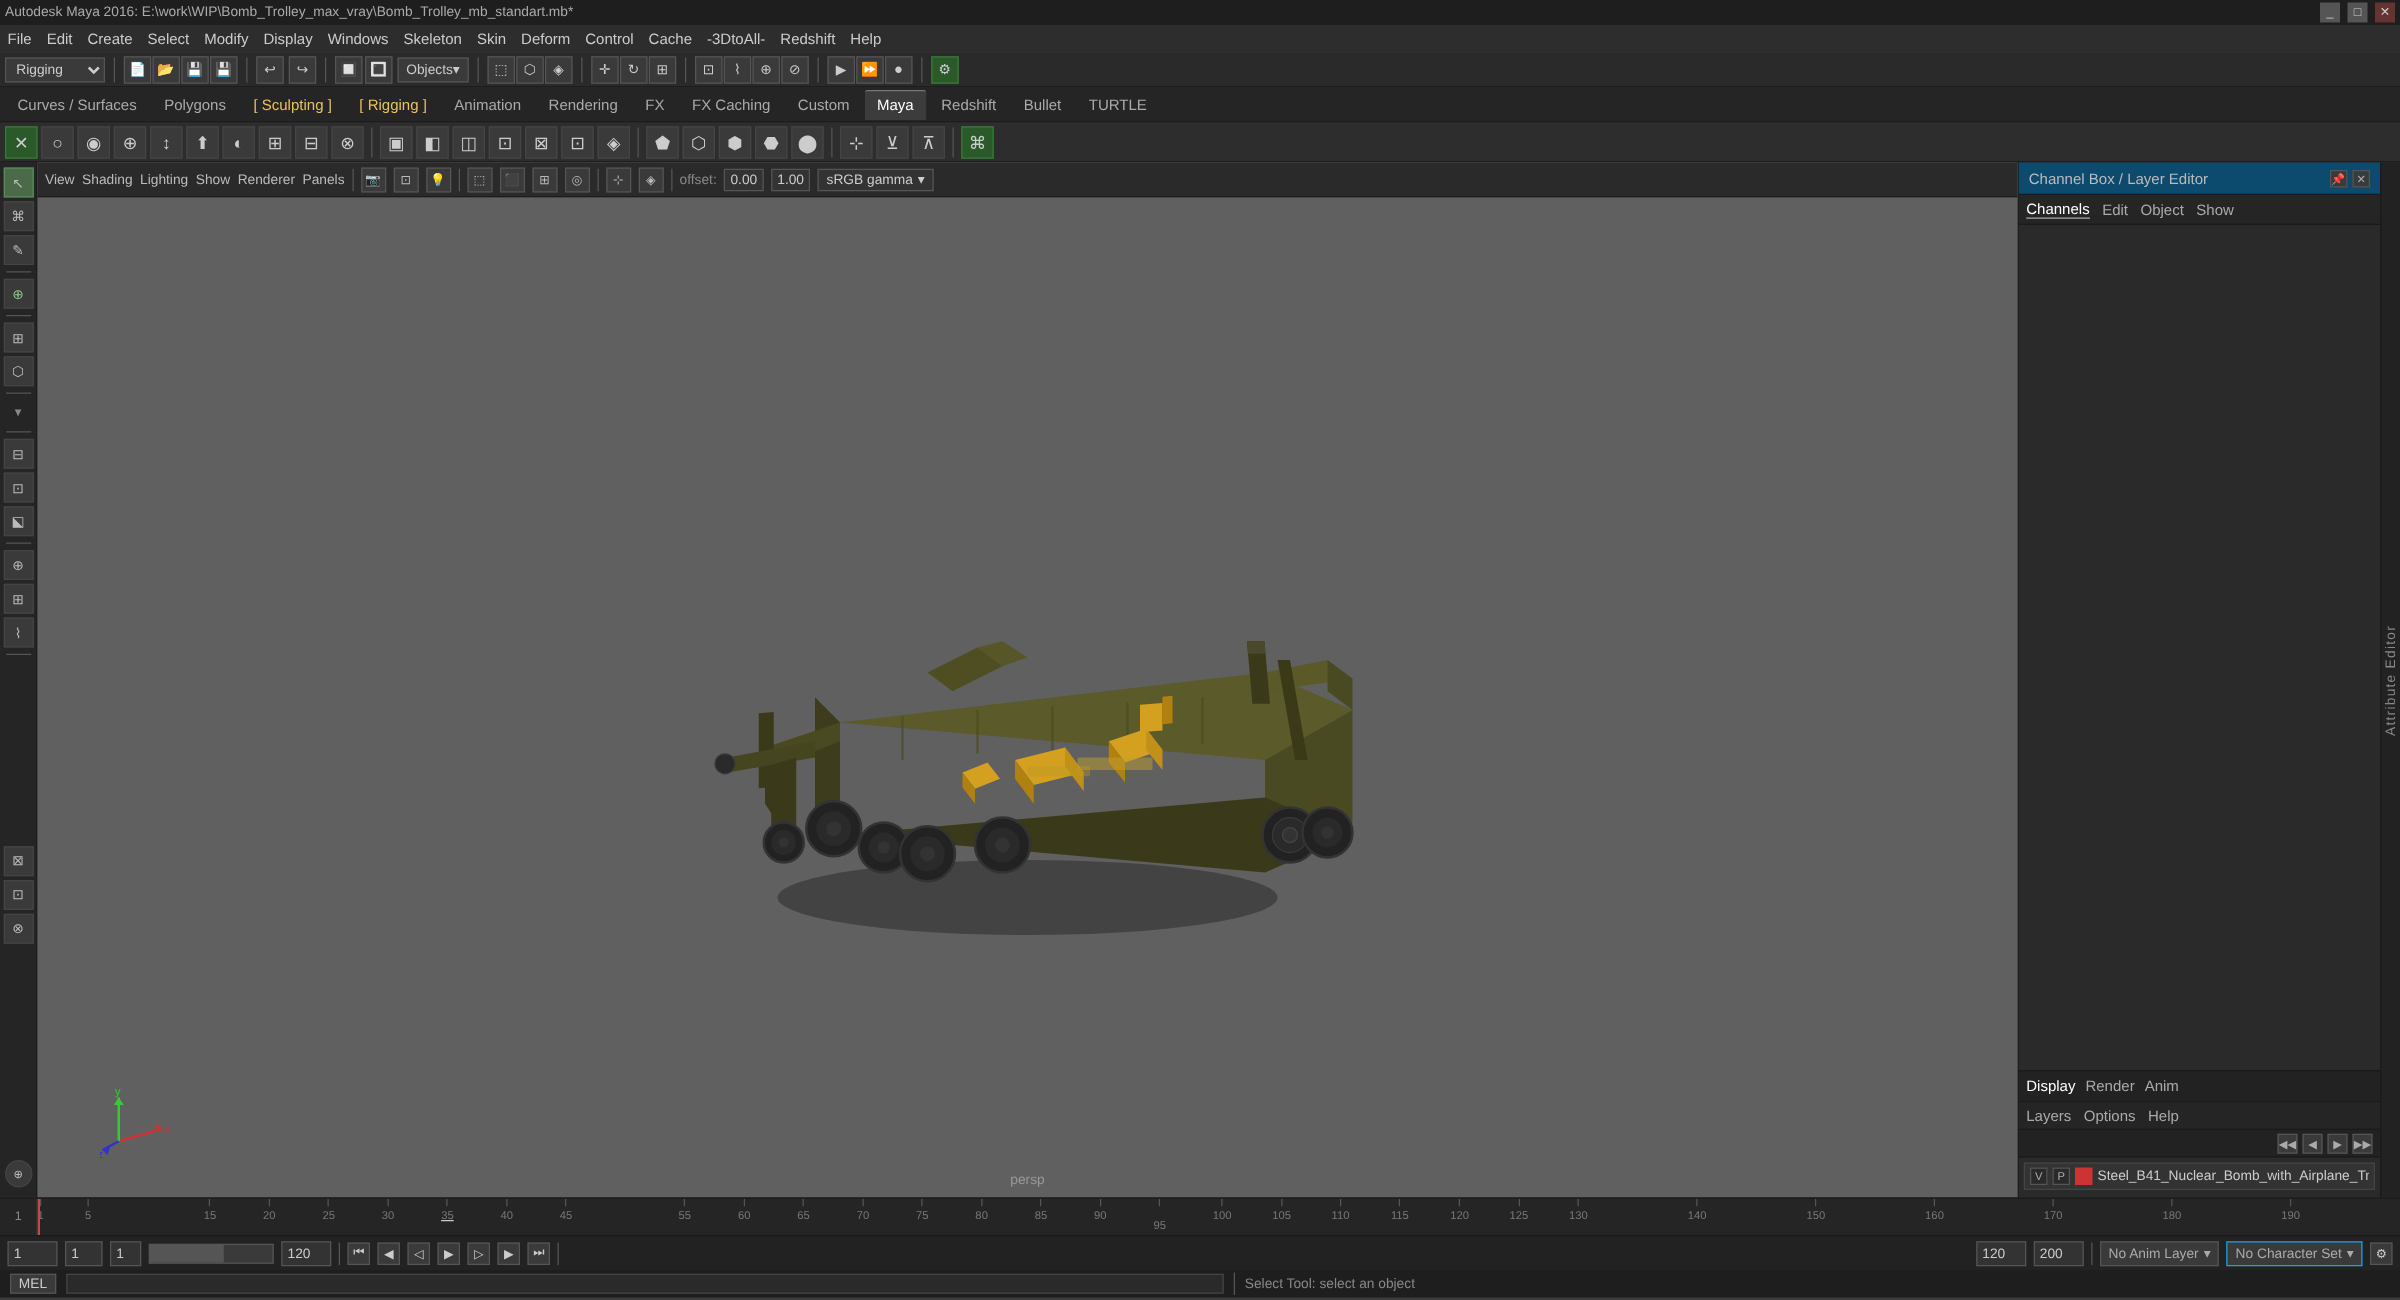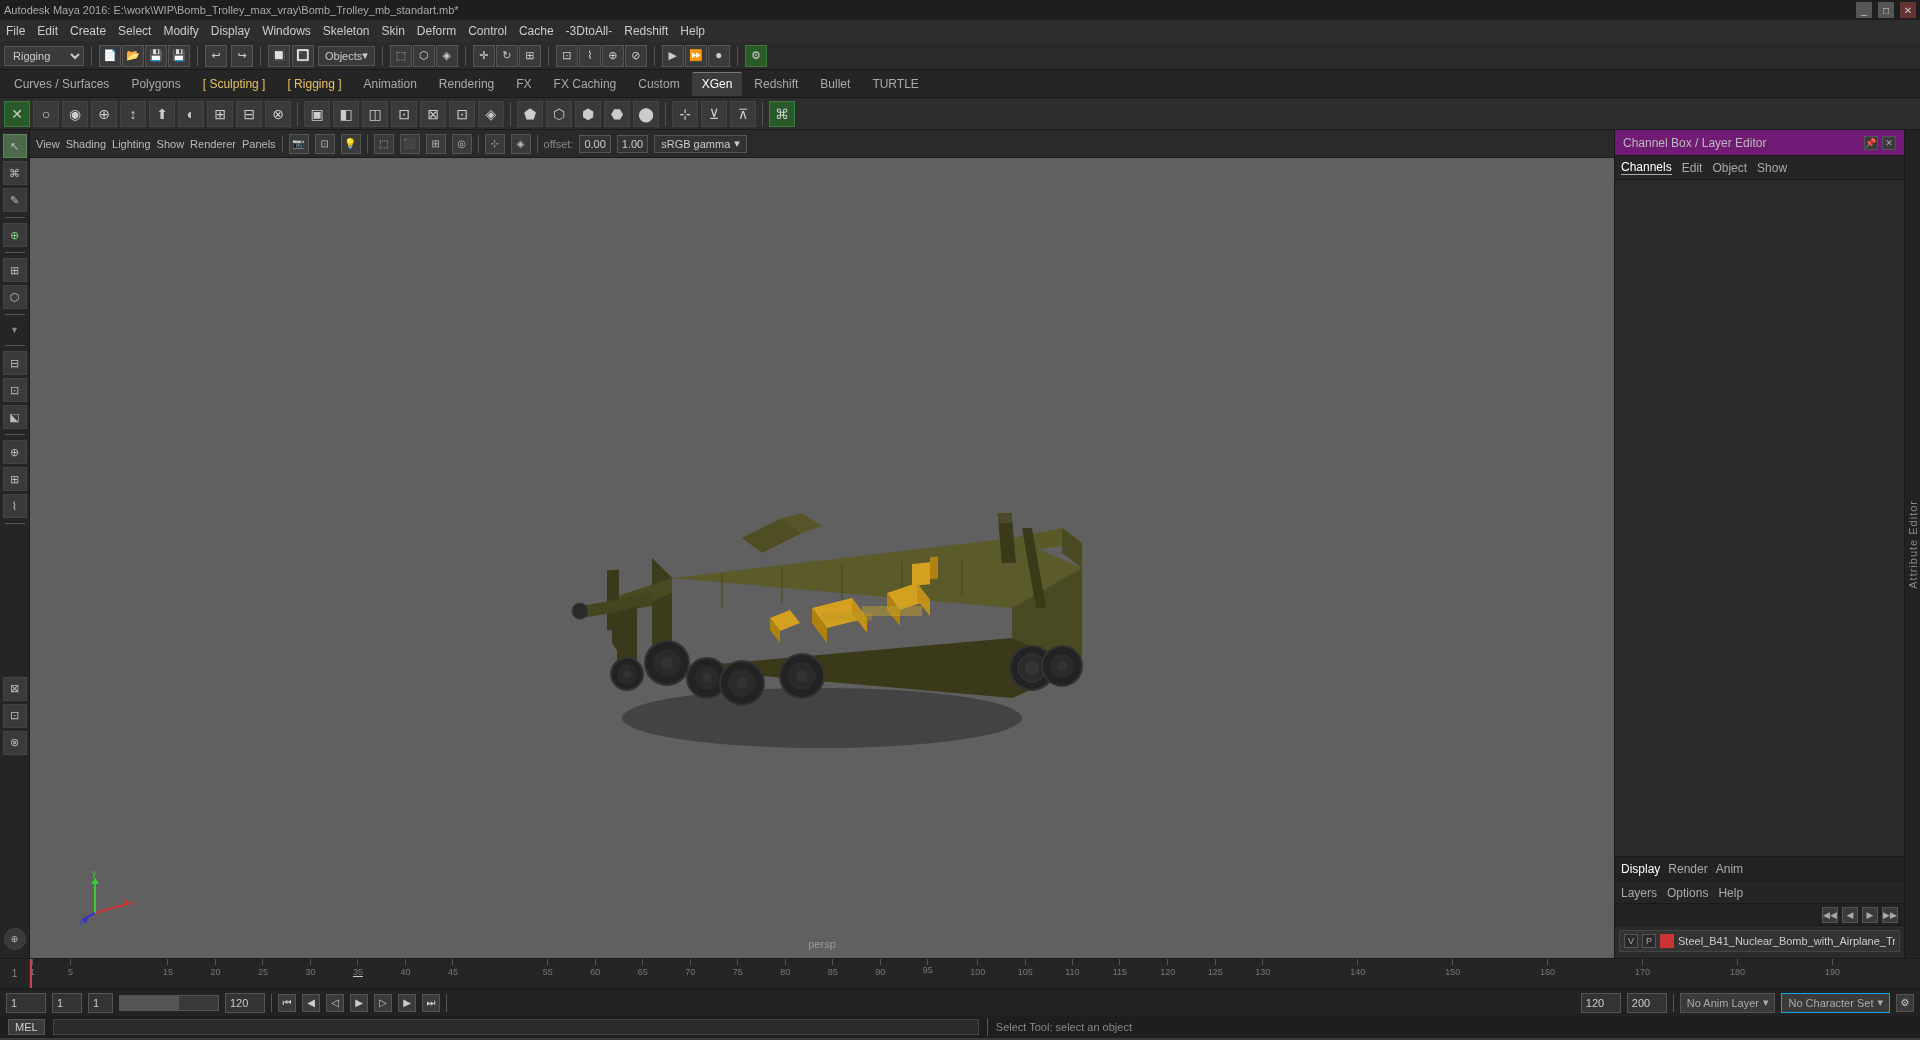--- a/index.html
+++ b/index.html
@@ -231,21 +231,21 @@
     
     #right-panel {
       width: 290px;
       background: #2a2a2a;
       display: flex;
       flex-direction: column;
       border-left: 1px solid #1a1a1a;
     }
     #right-panel-header {
       height: 26px;
-      background: #701a75;
+      background: #0c4a6e;
       display: flex;
       align-items: center;
       justify-content: space-between;
       padding: 0 8px;
       border-bottom: 1px solid #1a1a1a;
     }
     #right-panel-header .panel-title { font-size: 12px; color: #bbb; }
     #right-panel-header .panel-btns { display: flex; gap: 4px; }
     #right-panel-header .panel-btn {
       width: 14px; height: 14px;
@@ -538,21 +538,21 @@
 <div id="tab-bar">
   <div class="tab-item">Curves / Surfaces</div>
   <div class="tab-item">Polygons</div>
   <div class="tab-item highlighted">[ Sculpting ]</div>
   <div class="tab-item highlighted">[ Rigging ]</div>
   <div class="tab-item">Animation</div>
   <div class="tab-item">Rendering</div>
   <div class="tab-item">FX</div>
   <div class="tab-item">FX Caching</div>
   <div class="tab-item">Custom</div>
-  <div class="tab-item active">XGen</div>
+  <div class="tab-item active">Maya</div>
   <div class="tab-item">Redshift</div>
   <div class="tab-item">Bullet</div>
   <div class="tab-item">TURTLE</div>
 </div>
 
 <div id="toolbar2">
 
   <div class="tb2-btn active-btn">✕</div>
   <div class="tb2-btn">○</div>
   <div class="tb2-btn">◉</div>
@@ -906,21 +906,21 @@
       <div style="position: absolute; left: 42.2111%; top: 0px; height: 100%; display: flex; flex-direction: column; align-items: center;">
         <div style="width: 1px; height: 6px; background: rgb(85, 85, 85); margin-top: 0px;"></div>
         <div style="font-size: 9px; color: rgb(119, 119, 119); margin-top: 2px;">85</div>
       </div>
       <div style="position: absolute; left: 44.7236%; top: 0px; height: 100%; display: flex; flex-direction: column; align-items: center;">
         <div style="width: 1px; height: 6px; background: rgb(85, 85, 85); margin-top: 0px;"></div>
         <div style="font-size: 9px; color: rgb(119, 119, 119); margin-top: 2px;">90</div>
       </div>
       <div style="position: absolute; left: 47.2362%; top: 0px; height: 100%; display: flex; flex-direction: column; align-items: center;">
         <div style="width: 1px; height: 6px; background: rgb(85, 85, 85); margin-top: 0px;"></div>
-        <div style="font-size: 9px; color: rgb(119, 119, 119); margin-top: 0;">95</div>
+        <div style="font-size: 9px; color: rgb(119, 119, 119); margin-top: 10px;">95</div>
       </div>
       <div style="position: absolute; left: 49.7487%; top: 0px; height: 100%; display: flex; flex-direction: column; align-items: center;">
         <div style="width: 1px; height: 6px; background: rgb(85, 85, 85); margin-top: 0px;"></div>
         <div style="font-size: 9px; color: rgb(119, 119, 119); margin-top: 2px;">100</div>
       </div>
       <div style="position: absolute; left: 52.2613%; top: 0px; height: 100%; display: flex; flex-direction: column; align-items: center;">
         <div style="width: 1px; height: 6px; background: rgb(85, 85, 85); margin-top: 0px;"></div>
         <div style="font-size: 9px; color: rgb(119, 119, 119); margin-top: 2px;">105</div>
       </div>
       <div style="position: absolute; left: 54.7739%; top: 0px; height: 100%; display: flex; flex-direction: column; align-items: center;">

